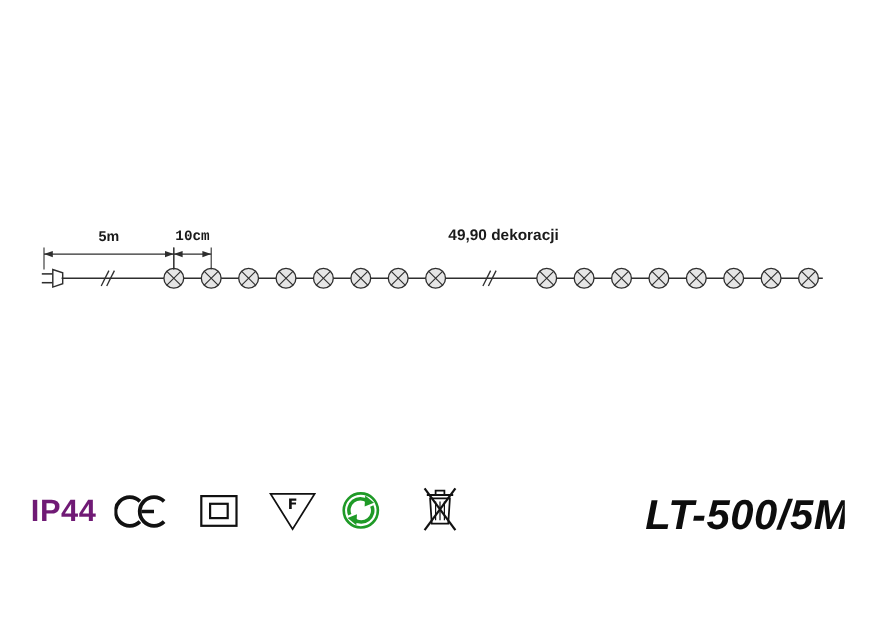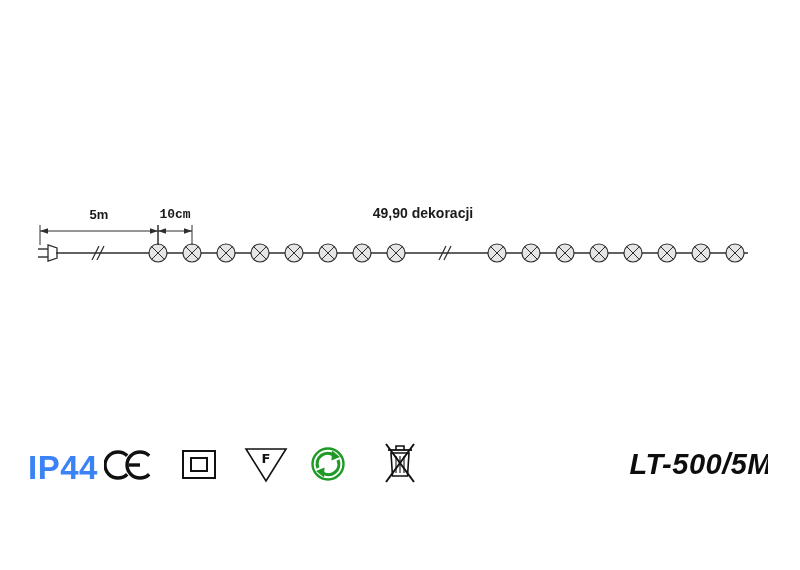--- a/index.html
+++ b/index.html
@@ -13,31 +13,31 @@
   }
   #diagram-svg{position:absolute;left:0;top:0;}
   .dim-label{
     position:absolute;
     font-size:13px;font-weight:bold;
     text-align:center;color:#1a1a1a;
   }
   .note-label{
     position:absolute;
     font-size:14px;font-weight:bold;
-    text-align:center;color:#1a1a1a;
+    text-align:right;color:#1a1a1a;
   }
   .footer{position:absolute;left:0;top:435px;width:800px;height:70px;}
   .footer-text{
     position:absolute;
-    font-size:33px;font-weight:bold;color:#3b82f6;
+    font-size:28px;font-weight:bold;color:#701a75;
     letter-spacing:0.5px;
   }
   .model-text{
     position:absolute;
-    font-size:29px;font-weight:bold;font-style:italic;color:#0d0d0d;
+    font-size:38px;font-weight:bold;font-style:italic;color:#0d0d0d;
     letter-spacing:0.5px;
   }
   .icn{position:absolute;display:block;}
 </style>
 </head>
 <body>
 
 <div class="canvas">
 
   <svg id="diagram-svg" width="800" height="570" viewBox="0 0 800 570">

